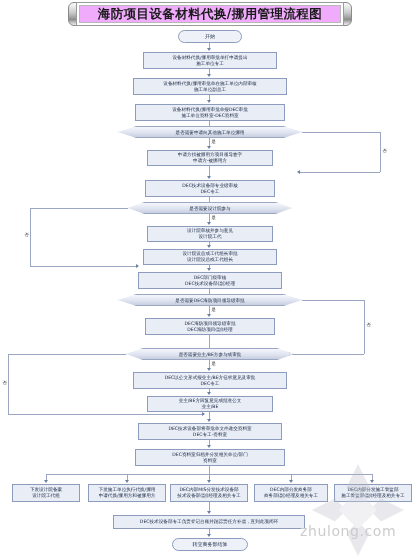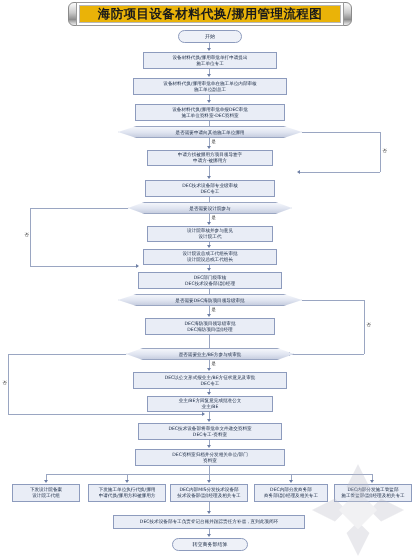--- a/index.html
+++ b/index.html
@@ -18,21 +18,21 @@
   }
   .ribbon-end{
     position:absolute;top:0;width:12px;height:24px;
     background:linear-gradient(180deg,#fdfdfd 0%,#c9c9c9 45%,#8e8e8e 75%,#efefef 100%);
     border:1px solid #8a8a8a;box-sizing:border-box;
   }
   .ribbon-end.left{left:0;border-radius:6px 0 0 6px;}
   .ribbon-end.right{right:0;border-radius:0 6px 6px 0;}
   .title-box{
     position:absolute;left:8px;top:0;width:268px;height:24px;
-    background:#eab308;
+    background:#f0abfc;
     border:1px solid #9a9a9a;
     box-shadow:inset 0 0 0 2px #ffffff, inset 0 0 0 3px #b8b8b8;
     box-sizing:border-box;
     display:flex;align-items:center;justify-content:center;
   }
   .title-text{
     font-size:12.5px;font-weight:bold;color:#1a1a1a;letter-spacing:.4px;
     font-family:"DejaVu Serif","Liberation Serif",serif;
     white-space:nowrap;
   }
@@ -313,14 +313,15 @@
     <g fill="#b9b9c4">
       <polygon points="50,2 62,26 50,38 38,26"></polygon>
       <polygon points="98,50 74,62 62,50 74,38"></polygon>
       <polygon points="50,98 38,74 50,62 62,74"></polygon>
       <polygon points="2,50 26,38 38,50 26,62"></polygon>
     </g>
     <g fill="#d3d3da">
       <polygon points="50,30 70,50 50,70 30,50"></polygon>
     </g>
   </svg>
+  <div class="wm wm-text">zhulong.com</div>
 
 </div>
 
 </body></html>

